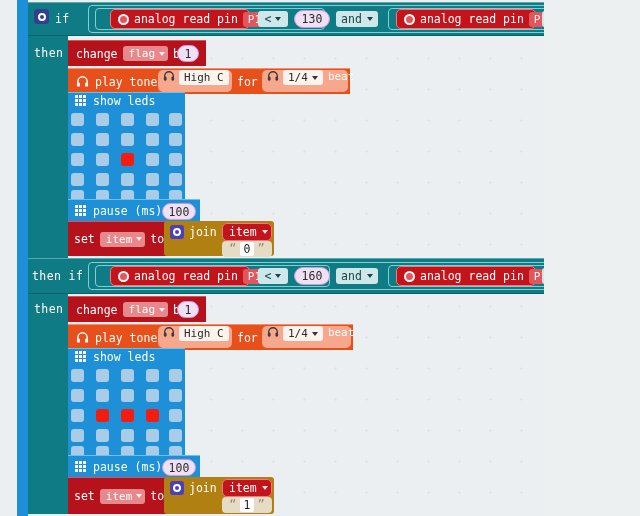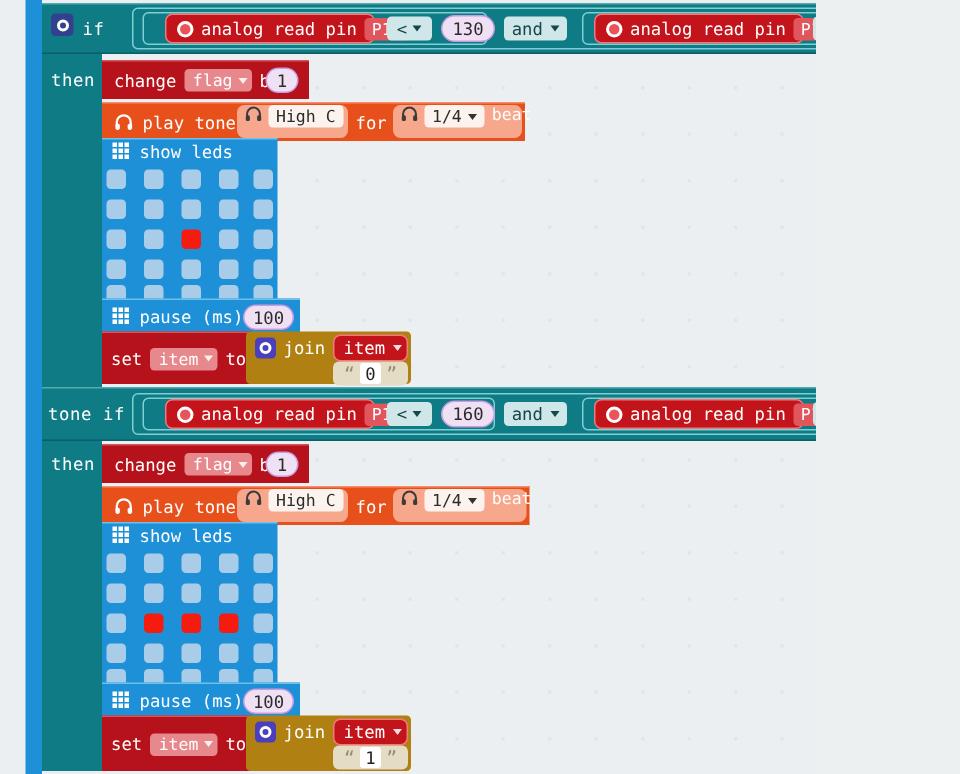--- a/index.html
+++ b/index.html
@@ -504,21 +504,21 @@
     <span class="arr" style="margin-left:5px;"></span>
   </div>
   <div class="str-field" style="left:222px; top:241px; width:50px; height:16px;">
     <span class="q">“</span>
     <span class="v">0</span>
     <span class="q">”</span>
   </div>
 
   <div class="ctrl-row" style="left:28px; top:258px; width:584px; height:36px;"></div>
 
-  <div class="kw" style="left:32px; top:269px;">tone if</div>
+  <div class="kw" style="left:32px; top:269px;">then if</div>
 
   <div class="bool-wrap" style="left:88px; top:262px; width:520px; height:28px;"></div>
 
   <div class="bool-wrap" style="left:95px; top:265px; width:235px; height:22px;"></div>
 
   <div class="rep-red" style="left:110px; top:266px; width:140px; height:20px;">
     <span class="pin-dot"></span>
     <span>analog read pin</span>
     <span class="dd">
       <span>P1</span>

